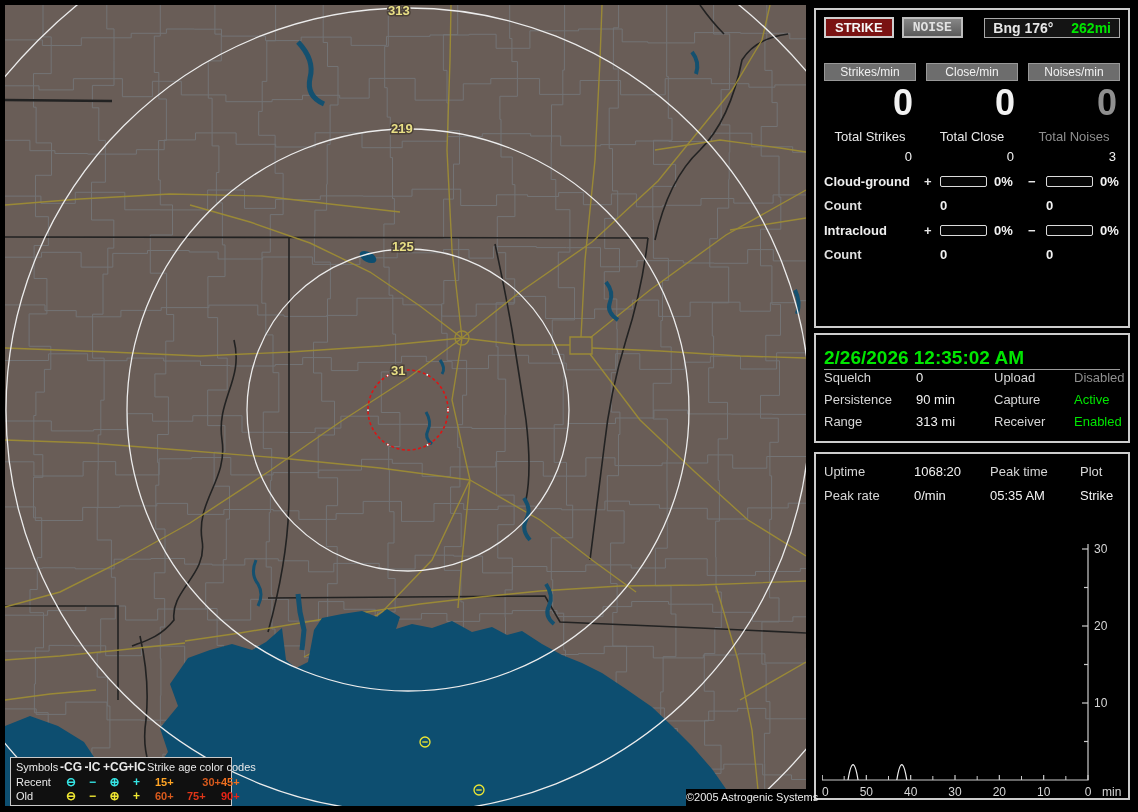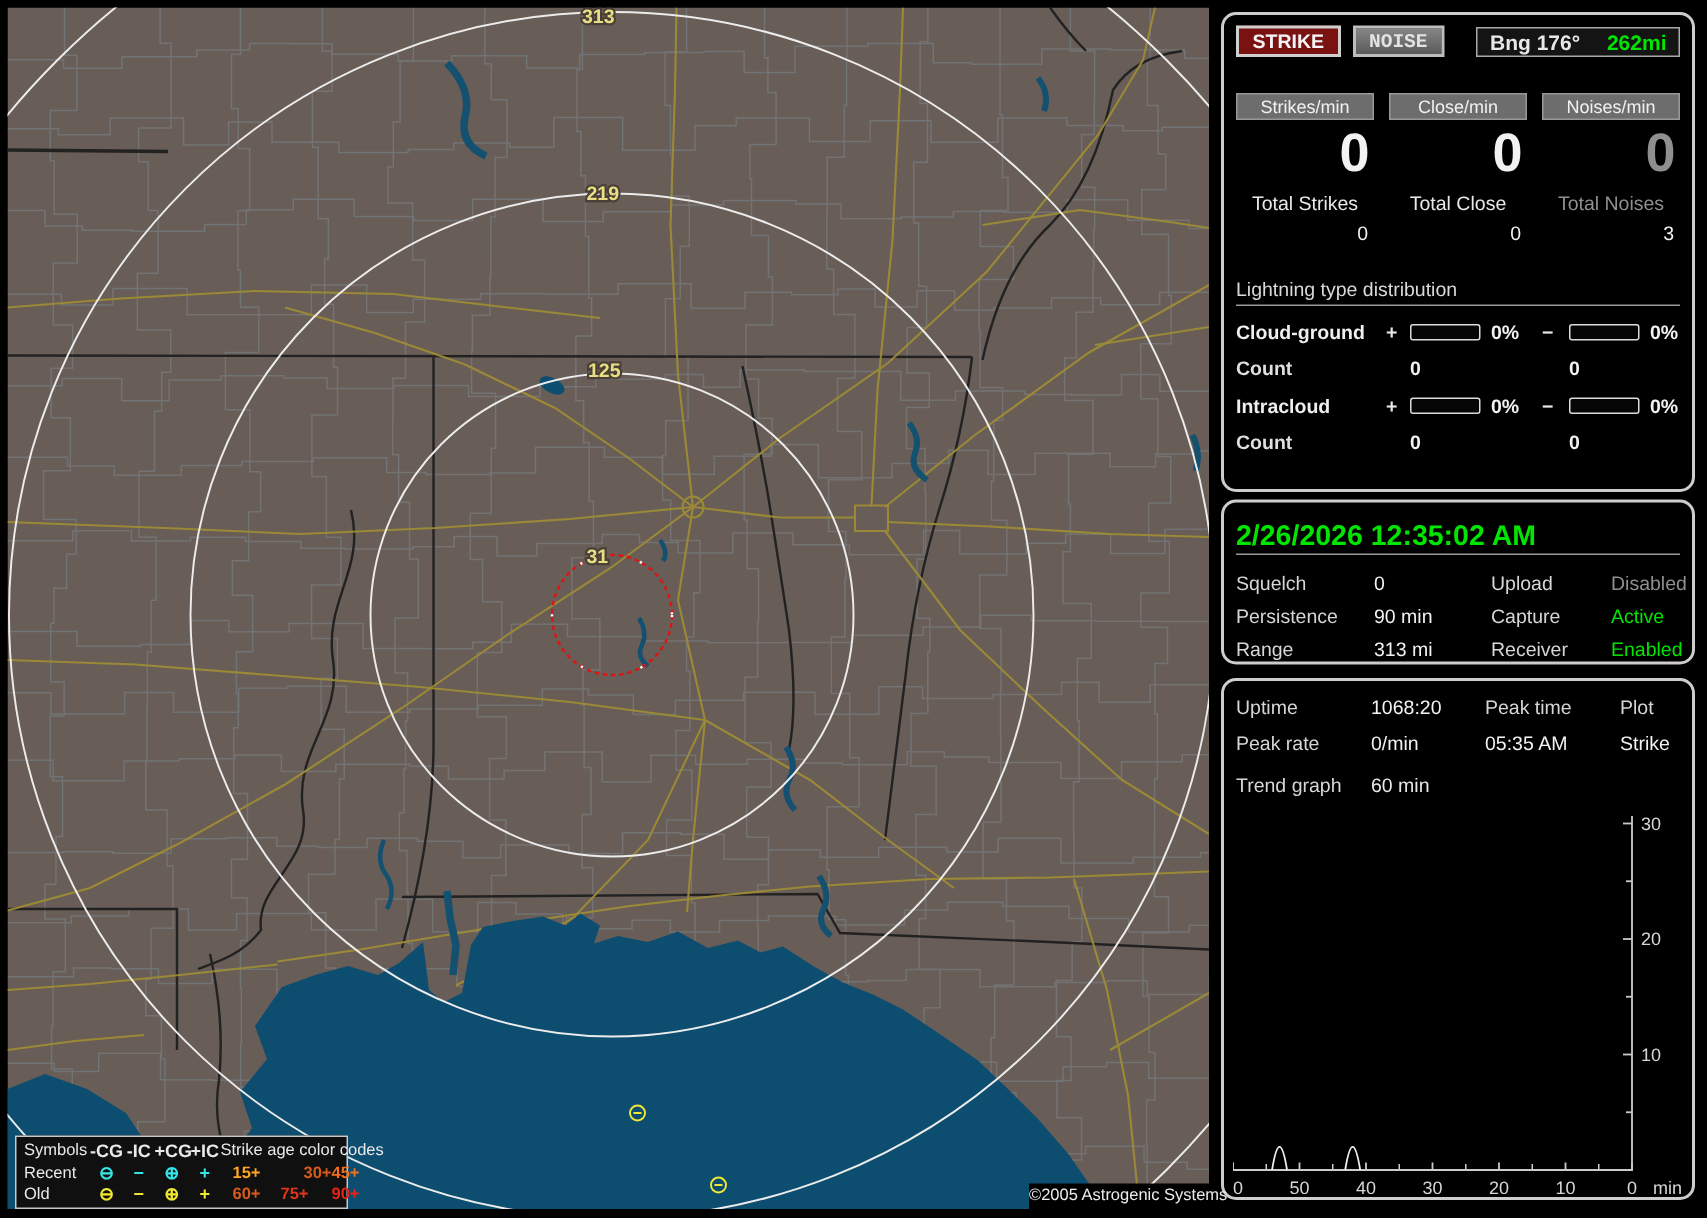--- a/index.html
+++ b/index.html
@@ -19,21 +19,21 @@
   .lg-row { display:grid; grid-template-columns:44px 22px 21px 23px 21px 8px 32px 34px 32px; align-items:center; }
   .lg-row .sym { text-align:center; font-weight:bold; font-size:12px; }
   .lg-row .age { text-align:left; font-weight:bold; }
   .lg-title { grid-column:6 / 10; white-space:nowrap; }
   #map-copyright {
     position:absolute; left:686px; top:789px; width:120px; height:17px; z-index:5;
     background:#000; color:#ececec; font-size:11px; text-align:right; line-height:16px; white-space:nowrap;
   }
   
   .panel { position:absolute; left:814px; width:316px; background:#000;
-           border:2px solid #cdcdcd; border-radius:10px; padding:6px 8px; }
+           border:2px solid #cdcdcd; border-radius:0; padding:6px 8px; }
   #panel-counters { top:8px;  height:320px; }
   #panel-status   { top:333px; height:110px; }
   #panel-stats    { top:452px; height:348px; }
 
   .btn-row { display:flex; align-items:center; margin-top:1px; }
   .push-btn { font-weight:bold; font-size:13px; padding:1px 9px; cursor:default; }
   #strike-btn { background:#7a1212; color:#f5f5f5; border:2px solid #cfcfcf; }
   #noise-btn  { background:linear-gradient(#868686,#5a5a5a); color:#e2e2e2; border:2px solid #bdbdbd; margin-left:8px;font-family:Liberation Mono, monospace; }
   #bearing-box { margin-left:auto; background:#141414; border:1px solid #a9a9a9;
                  padding:1px 8px; font-size:14px; font-weight:bold; white-space:nowrap; }
@@ -55,21 +55,21 @@
   .dist-row .sign { font-weight:bold; text-align:left; }
   .pct-bar { width:47px; height:11px; border:1px solid #dcdcdc; border-radius:2px; background:#060606; }
   .pct { font-weight:bold; padding-left:4px; color:#f2f2f2; }
   .count-row { margin-top:9px; }
   .count-row .lbl { font-weight:bold; color:#dfdfdf; }
   .count-row .val { font-weight:bold; color:#f2f2f2; }
 
   #clock { color:#00e600; font-size:19px; font-weight:bold; border-bottom:1px solid #9a9a9a;
            padding-bottom:0; margin-top:6px; white-space:nowrap; }
   .status-grid { display:grid; grid-template-columns:92px 78px 80px auto; row-gap:7px;
-                 font-size:13px; margin-top:11px; }
+                 font-size:13px; }
   .status-grid .lab { color:#d6d6d6; }
   .status-grid .val { color:#f2f2f2; }
 
   .stats-grid { display:grid; grid-template-columns:90px 76px 90px auto; row-gap:9px; font-size:13px; margin-top:4px; }
   .stats-grid .lab { color:#d6d6d6; }
   .stats-grid .val { color:#f2f2f2; }
   .trend-row { display:flex; font-size:13px; margin-top:13px; }
   .trend-row .lab { color:#d6d6d6; width:90px; }
   #trend-svg { position:absolute; left:6px; top:80px; }
 </style>
@@ -267,21 +267,20 @@
       <div class="c-total-val">0</div>
     </div>
     <div>
       <button class="c-btn">Noises/min</button>
       <div class="c-zero dim">0</div>
       <div class="c-total-label dim">Total Noises</div>
       <div class="c-total-val">3</div>
     </div>
   </div>
 
-  <div class="dist-title">Lightning type distribution</div>
 
   <div class="dist-row">
     <span class="lbl">Cloud-ground</span>
     <span class="sign">+</span>
     <span class="pct-bar"></span>
     <span class="pct">0%</span>
     <span class="sign">−</span>
     <span class="pct-bar"></span>
     <span class="pct">0%</span>
   </div>
@@ -339,24 +338,20 @@
   <div class="stats-grid">
     <span class="lab">Uptime</span>
     <span class="val">1068:20</span>
     <span class="lab">Peak time</span>
     <span class="lab">Plot</span>
 
     <span class="lab">Peak rate</span>
     <span class="val">0/min</span>
     <span class="val">05:35 AM</span>
     <span class="val">Strike</span>
-  </div>
-  <div class="trend-row">
-    <span class="lab">Trend graph</span>
-    <span class="val">60 min</span>
   </div>
   <svg id="trend-svg" width="304" height="262" viewBox="0 0 304 262">
       <path d="M266,10 L266,246 L0,246" stroke="#cbcbcb" fill="none" stroke-width="1.2"></path>
       <line x1="0" y1="241" x2="0" y2="246" stroke="#cbcbcb" stroke-width="1.2"></line>
       <line x1="266" y1="207.5" x2="262" y2="207.5" stroke="#cbcbcb" stroke-width="1.2"></line>
       <line x1="266" y1="169" x2="260" y2="169" stroke="#cbcbcb" stroke-width="1.2"></line>
       <line x1="266" y1="130.5" x2="262" y2="130.5" stroke="#cbcbcb" stroke-width="1.2"></line>
       <line x1="266" y1="92" x2="260" y2="92" stroke="#cbcbcb" stroke-width="1.2"></line>
       <line x1="266" y1="53.5" x2="262" y2="53.5" stroke="#cbcbcb" stroke-width="1.2"></line>
       <line x1="266" y1="15" x2="260" y2="15" stroke="#cbcbcb" stroke-width="1.2"></line>

